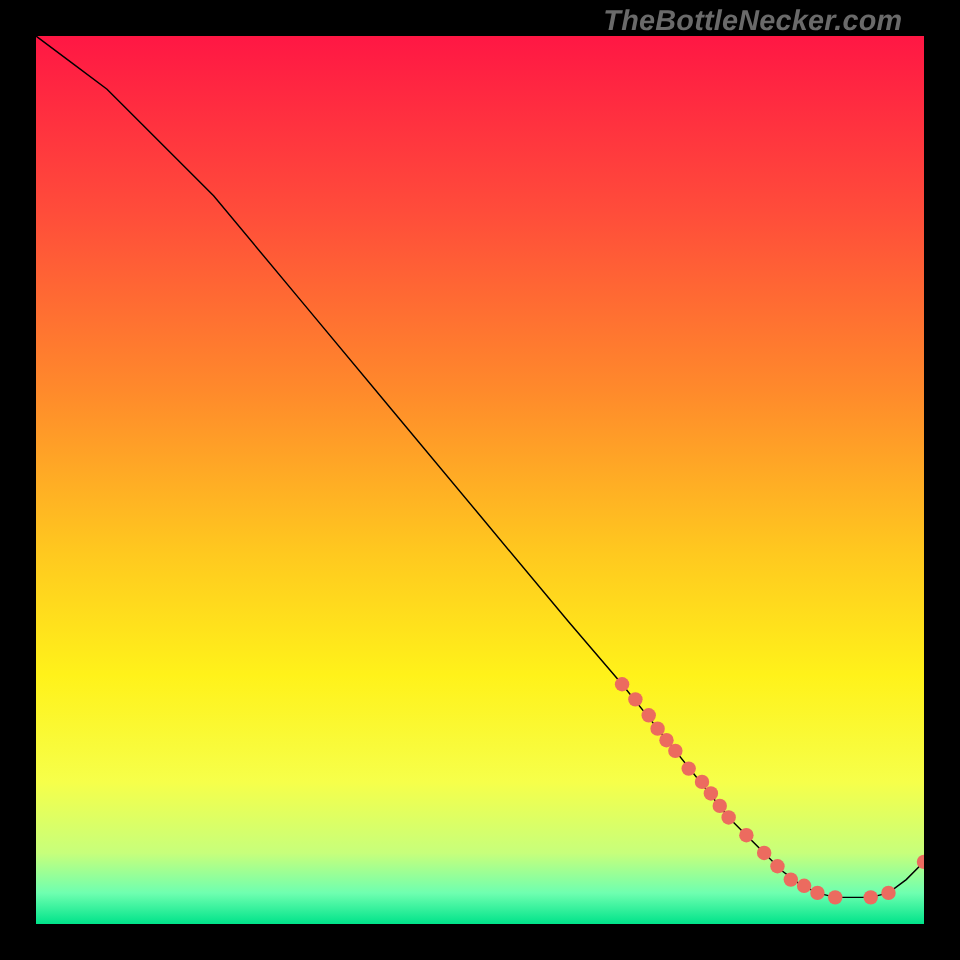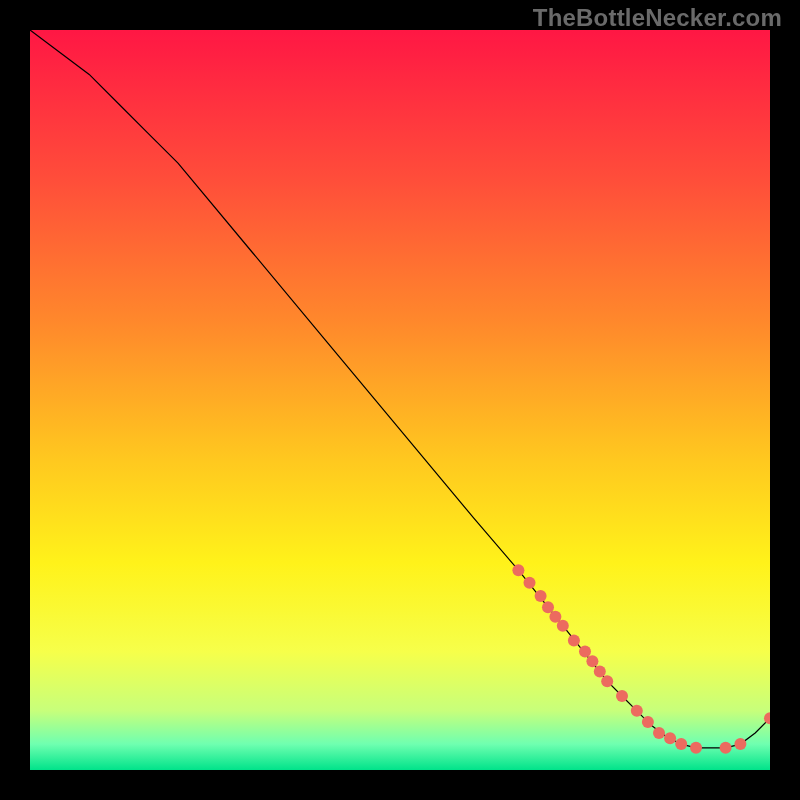--- a/index.html
+++ b/index.html
@@ -6,26 +6,27 @@
   html, body { width: 800px; height: 800px; background: #000; overflow: hidden; }
   .stage {
     position: relative;
     width: 800px;
     height: 800px;
     background: #000;
   }
   .watermark {
     position: absolute;
     top: 4px;
-    right: 18px;
+    right: 48px;
     font-family: Arial, Helvetica, sans-serif;
     font-size: 24px;
     font-weight: 700;
     color: #6a6a6a;
     letter-spacing: 0.2px;
+    font-style: italic;
   }
   .plot {
     position: absolute;
     left: 30px;
     top: 30px;
     width: 740px;
     height: 740px;
   }
   .gradient {
     position: absolute;

